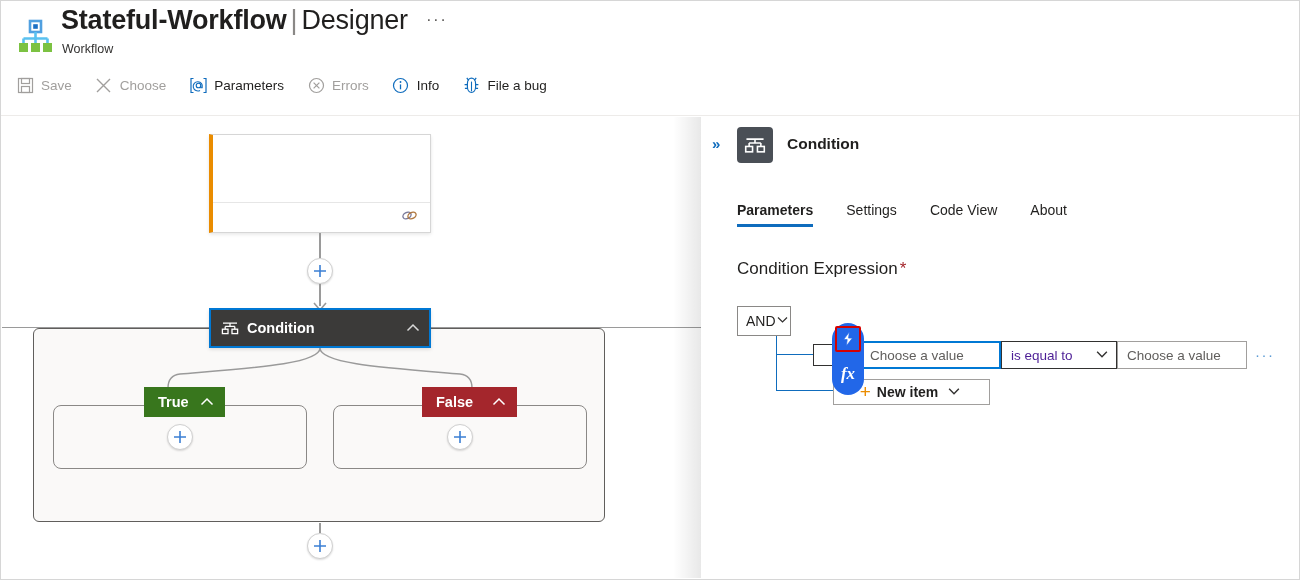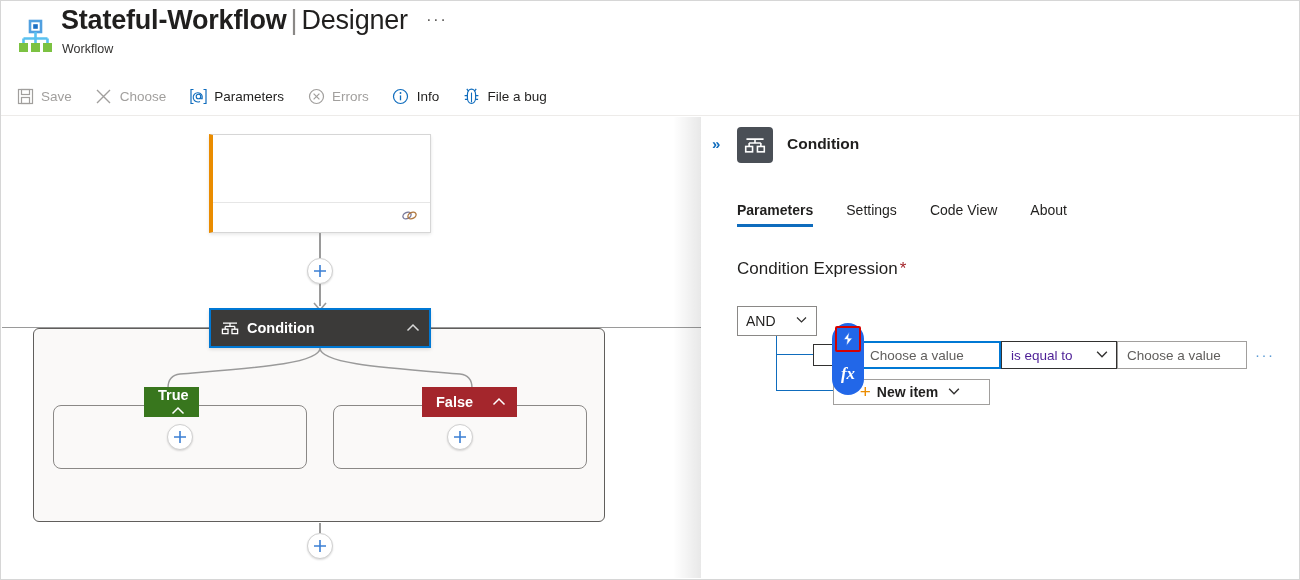--- a/index.html
+++ b/index.html
@@ -17,21 +17,21 @@
   .logo { position:absolute; left:14px; top:16px; width:40px; height:40px; }
   .title-row { position:absolute; left:60px; top:4px; display:flex; align-items:baseline; }
   .title { font-size:27px; font-weight:400; color:#201f1e; letter-spacing:-0.2px; white-space:nowrap; }
   .title b { font-weight:700; }
   .title .bar { color:#8a8886; font-weight:300; padding:0 4px; }
   .title-ellipsis { margin-left:18px; color:#605e5c; font-size:17px; letter-spacing:1.5px;
       position:relative; top:-4px; cursor:pointer; }
   .subtitle { position:absolute; left:61px; top:41px; font-size:12.5px; color:#323130; }
 
   
-  .cmdbar { position:absolute; left:0; top:78px; height:34px; width:100%; display:flex; align-items:center; padding-left:14px;text-align:center; }
+  .cmdbar { position:absolute; left:0; top:67px; height:34px; width:100%; display:flex; align-items:center; padding-left:14px;text-align:center; }
   .cmd { display:flex; align-items:center; height:30px; padding:0 10px 0 0; margin-right:12px;
          font-size:13.5px; color:#201f1e; cursor:pointer; white-space:nowrap; }
   .cmd .ci { width:20px; height:20px; margin-right:6px; display:inline-flex; align-items:center; justify-content:center; flex:0 0 auto;}
   .cmd.dis { color:#a19f9d; cursor:default; }
   .cmd-sep { position:absolute; left:0; top:114px; width:100%; height:1px; background:#edebe9; }
 
   
   .canvas { position:absolute; left:1px; top:116px; width:699px; bottom:1px; background:#fff; overflow:hidden; }
   .canvas-shadow { position:absolute; right:0; top:0; width:28px; height:100%;
       background:linear-gradient(to right, rgba(0,0,0,0) 0%, rgba(0,0,0,0.09) 100%); pointer-events:none; }
@@ -57,21 +57,21 @@
   .chev { width:16px; height:16px; flex:0 0 auto; }
 
   
   .scope { position:absolute; left:32px; top:327px; width:572px; height:194px;
      border:1.5px solid #605e5c; border-radius:6px; background:#faf9f8; }
   .branch { position:absolute; width:254px; height:64px; border:1.5px solid #8a8886; border-radius:8px; background:#faf9f8; }
   .branch.t { left:51px; top:404px; }
   .branch.f { left:331px; top:404px; }
   .pill { position:absolute; height:30px; display:flex; align-items:center; padding:0 10px 0 14px; color:#fff;
      font-size:14.5px; font-weight:700; }
-  .pill.t { left:142px; top:386px; background:#38761d;flex-direction:column; }
+  .pill.t { left:142px; top:386px; background:#38761d; }
   .pill.f { left:420px; top:386px; background:#a4262c;gap:8px; }
   .pill .chev { margin-left:10px; }
 
   
   .plus { position:absolute; width:26px; height:26px; border-radius:50%; background:#fff; border:1px solid #d0d0d0;
      display:flex; align-items:center; justify-content:center; cursor:pointer;
      box-shadow:0 1px 2px rgba(0,0,0,.14); }
   .plus svg { display:block; }
 
   .edge { position:absolute; background:#9a9a9a; }
@@ -85,21 +85,21 @@
 
   .tabs { position:absolute; left:36px; top:85px; display:flex; }
   .tab { font-size:14px; color:#201f1e; padding:0 0 9px 0; margin-right:33px; cursor:pointer; position:relative; white-space:nowrap;}
   .tab.active { font-weight:700; }
   .tab.active:after { content:""; position:absolute; left:0; right:0; bottom:0; height:3px; background:#0f6cbd; }
 
   .field-label { position:absolute; left:736px; top:258px; font-size:17px; color:#201f1e; }
   .req { color:#a4262c; margin-left:2px; }
 
   
-  .and-box { position:absolute; left:736px; top:305px; width:80px; height:30px; border:1px solid #8a8886; background:#fff;
+  .and-box { position:absolute; left:736px; top:305px; width:54px; height:30px; border:1px solid #8a8886; background:#fff;
      display:flex; align-items:center; justify-content:space-between; padding:0 8px; font-size:14px; cursor:pointer;}
   .treeline { position:absolute; background:#0f6cbd; }
   .cb-check { position:absolute; left:812px; top:343px; width:22px; height:22px; border:1px solid #323130; background:#fff; cursor:pointer;}
   .row-val { position:absolute; left:858px; top:340px; width:142px; height:28px; border:2px solid #0078d4; background:#fff;
      display:flex; align-items:center; padding-left:9px; font-size:13.5px; color:#605e5c; }
   .row-op { position:absolute; left:1000px; top:340px; width:116px; height:28px; border:1px solid #323130; background:#fff;
      display:flex; align-items:center; justify-content:space-between; padding:0 7px 0 9px; font-size:13.5px; color:#4c1d95; cursor:pointer;}
   .row-val2 { position:absolute; left:1116px; top:340px; width:130px; height:28px; border:1px solid #a19f9d; background:#fff;
      display:flex; align-items:center; padding-left:9px; font-size:13.5px; color:#605e5c; }
   .row-more { position:absolute; left:1254px; top:345px; font-size:15px; color:#5b9bd5; letter-spacing:1.5px; cursor:pointer; }

